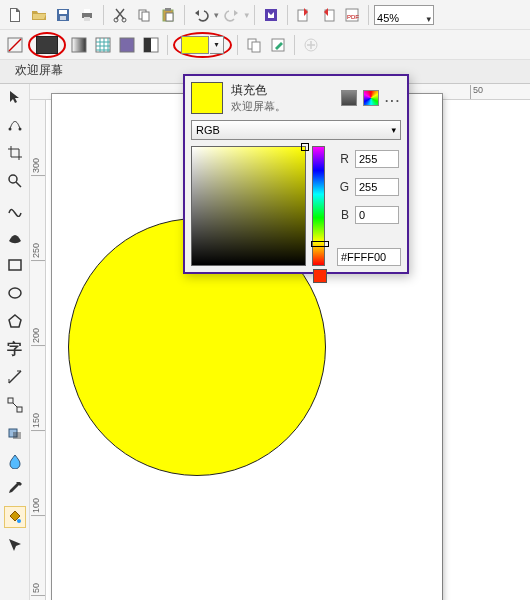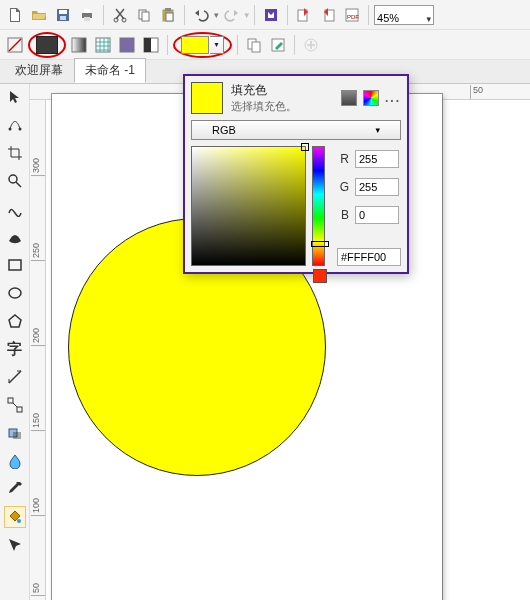--- a/index.html
+++ b/index.html
@@ -28,21 +28,21 @@
   .tool-col .tool { width: 22px; height: 22px; display: flex; align-items: center; justify-content: center; color: #333; }
   .tool-col .tool.active { background: #fff3d6; border: 1px solid #e7c76a; }
   
   .popout { position: absolute; left: 183px; top: 74px; width: 226px; background: #f2f2f2; border: 2px solid #4c1d95; box-shadow: 2px 3px 10px rgba(0,0,0,0.25); z-index: 50; padding: 6px; }
   .po-head { display: flex; align-items: center; gap: 8px; margin-bottom: 6px; }
   .po-swatch { width: 32px; height: 32px; background: #ffff00; border: 1px solid #555; }
   .po-title { font-size: 12px; color: #222; }
   .po-sub { font-size: 11px; color: #666; }
   .po-icons { margin-left: auto; display: flex; gap: 6px; align-items: center; }
   .po-icons .mini { width: 16px; height: 16px; border: 1px solid #888; }
-  .mode-select { width: 100%; height: 20px; border: 1px solid #888; background: linear-gradient(#fff,#e8e8e8); font-size: 11px; padding: 0 20px; display: flex; align-items: center; justify-content: space-between; margin-bottom: 6px; }
+  .mode-select { width: 100%; height: 20px; border: 1px solid #888; background: linear-gradient(#fff,#e8e8e8); font-size: 11px; padding: 0 4px; display: flex; align-items: center; justify-content: space-between; margin-bottom: 6px; }
   .mode-select::after { content: "▾"; font-size: 9px; }
   .cp-row { display: flex; gap: 6px; }
   .cp-field { position: relative; width: 120px; height: 120px; border: 1px solid #666; background:
     linear-gradient(to top, #000, rgba(0,0,0,0)),
     linear-gradient(to right, #fff, #ffff00);
   }
   .cp-handle { position: absolute; width: 8px; height: 8px; border: 1px solid #000; background: transparent; right: -4px; top: -4px; }
   .cp-hue { width: 14px; height: 120px; border: 1px solid #666; position: relative; background: linear-gradient(to bottom, #ff00ff 0%, #0000ff 20%, #00ffff 40%, #00ff00 60%, #ffff00 80%, #ff0000 100%); }
   .hue-mark { position: absolute; left: -2px; width: 18px; height: 6px; border: 1px solid #000; bottom: 18px; }
   .hue-swatch-bottom { position: absolute; left: 0; bottom: -18px; width: 14px; height: 14px; background: #ff2a00; border: 1px solid #555; }
@@ -213,21 +213,20 @@
   <div class="tbtn" style="opacity:.5">
       <svg viewBox="0 0 16 16">
         <circle cx="8" cy="8" r="6" fill="none" stroke="#aaa"></circle>
         <path stroke="#aaa" stroke-width="1.5" d="M8 4v8M4 8h8"></path>
       </svg>
     </div>
 </div>
 
 <div class="tabbar">
   <div class="tab">欢迎屏幕</div>
-  <div class="tab active">未命名 -1</div>
 </div>
 
 <div class="tool-col">
   <div class="tool">
       <svg viewBox="0 0 16 16">
         <path fill="#333" d="M3 2l0 11 3-3 2 4 2-1-2-4h4z"></path>
       </svg>
     </div>
   <div class="tool">
       <svg viewBox="0 0 16 16">
@@ -333,21 +332,21 @@
 <div class="canvas">
   <div class="paper"></div>
   <div class="circle-shape"></div>
 </div>
 
 <div class="popout">
   <div class="po-head">
     <div class="po-swatch"></div>
     <div>
       <div class="po-title">填充色</div>
-      <div class="po-sub">选择填充色。</div>
+      <div class="po-sub">欢迎屏幕。</div>
     </div>
     <div class="po-icons">
       <div class="mini" style="background:linear-gradient(#888,#444)"></div>
       <div class="mini" style="background:conic-gradient(red,yellow,lime,cyan,blue,magenta,red)"></div>
       <span class="dots">...</span>
     </div>
   </div>
   <div class="mode-select">
       <span>RGB</span>
     </div>

